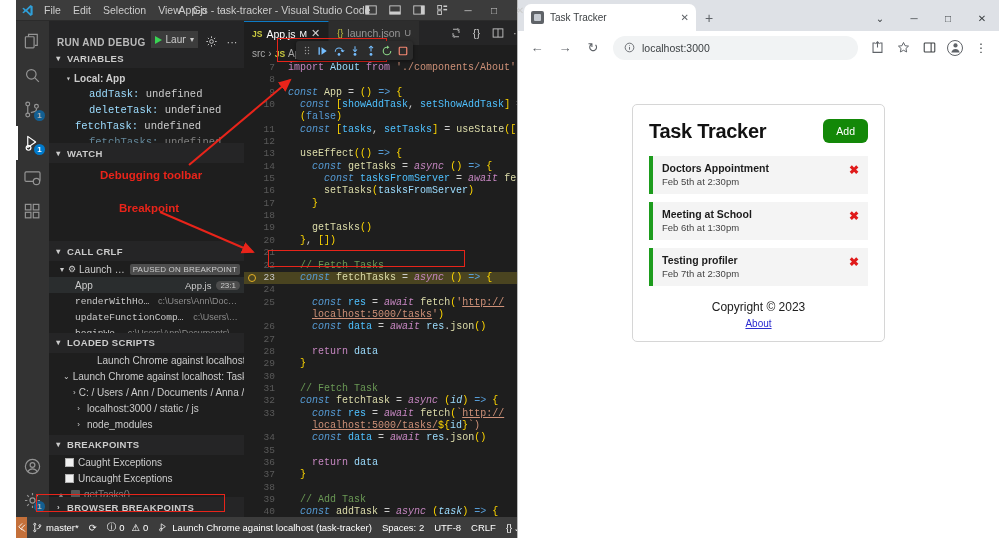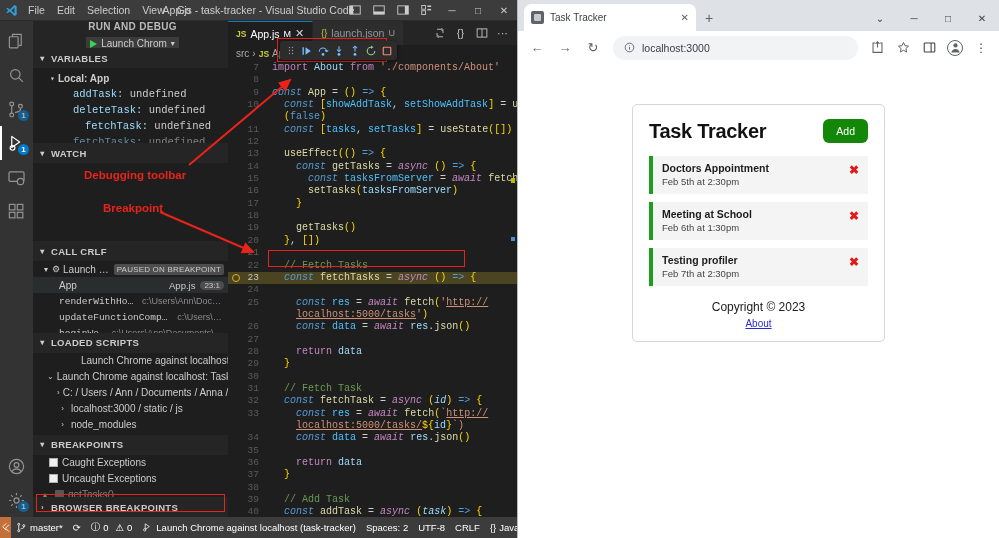--- a/index.html
+++ b/index.html
@@ -7,21 +7,21 @@
   body {
     font-family: "Liberation Sans", sans-serif;
     background: #ffffff;
     font-size: 11px;
     -webkit-font-smoothing: antialiased;
   }
   .screen { position: relative; width: 999px; height: 538px; }
 
   
   .vscode {
-    position: absolute; left: 0; top: 0; width: 517px; height: 538px;
+    position: absolute; left: 16px; top: 0; width: 517px; height: 538px;
     background: #1e1e1e; color: #cccccc; overflow: hidden;
   }
   .vs-titlebar {
     height: 21px; background: #3c3c3c; display: flex; align-items: center;
     position: relative; border-bottom: 1px solid #2b2b2b;
   }
   .vs-logo { width: 22px; display: flex; align-items: center; justify-content: center; }
   .vs-logo svg { width: 13px; height: 13px; }
   .vs-menu { display: flex; align-items: center; gap: 0; }
   .vs-menu-item {
@@ -65,23 +65,22 @@
     display: flex; align-items: center; justify-content: center; font-weight: bold;
   }
   .act-spacer { flex: 1; }
 
   
   .sidebar {
     width: 195px; background: #252526; flex-shrink: 0; display: flex; flex-direction: column;
     overflow: hidden;
   }
   .sb-header {
-    height: 27px; display: flex; align-items: center; padding: 0 4px 0 8px; gap: 5px;
+    height: 27px; display: flex; align-items: flex-end; padding: 0 4px 0 8px; gap: 5px;
     flex-shrink: 0;
-    flex-direction: column;
   }
   .sb-title { font-size: 10px; font-weight: bold; letter-spacing: .3px; color: #bbbbbb; white-space: nowrap;}
   .launch-select {
     display: flex; align-items: center; gap: 4px; background: #3c3c3c;
     border: 1px solid #3c3c3c; height: 17px; padding: 0 3px; flex: 1; min-width: 0;
   }
   .play-tri { width: 0; height: 0; border-left: 7px solid #39d353; border-top: 4.5px solid transparent; border-bottom: 4.5px solid transparent; flex-shrink: 0;}
   .launch-name { font-size: 10px; color: #cccccc; overflow: hidden; white-space: nowrap; flex: 1; }
   .chev-sm { font-size: 8px; color: #ccc; }
   .sb-hdr-ico { width: 16px; display: flex; align-items: center; justify-content: center; color: #c5c5c5; }
@@ -412,21 +411,21 @@
           <div class="var-row" style="padding-left:14px;">
             <span class="tw">▾</span>
             <span class="var-name bold">Local: App</span>
           </div>
           <div class="var-row" style="padding-left:40px;">
             <span class="var-name">addTask:</span>&nbsp;<span class="var-val">undefined</span>
           </div>
           <div class="var-row" style="padding-left:40px;">
             <span class="var-name">deleteTask:</span>&nbsp;<span class="var-val">undefined</span>
           </div>
-          <div class="var-row" style="padding-left:52px;">
+          <div class="var-row" style="padding-left:26px;">
             <span class="var-name">fetchTask:</span>&nbsp;<span class="var-val">undefined</span>
           </div>
           <div class="var-row dim" style="padding-left:40px;">
             <span class="var-name">fetchTasks:</span>&nbsp;<span class="var-val">undefined</span>
           </div>
 
         </div>
 
         <div class="section-head">
           <span class="tw">▾</span>

